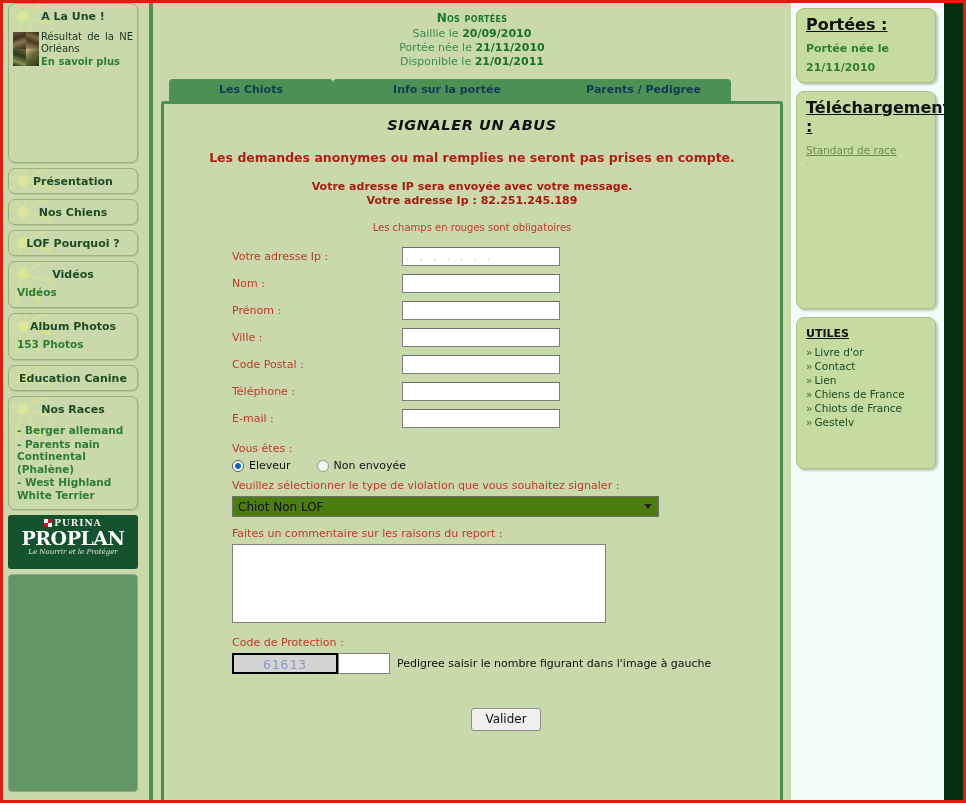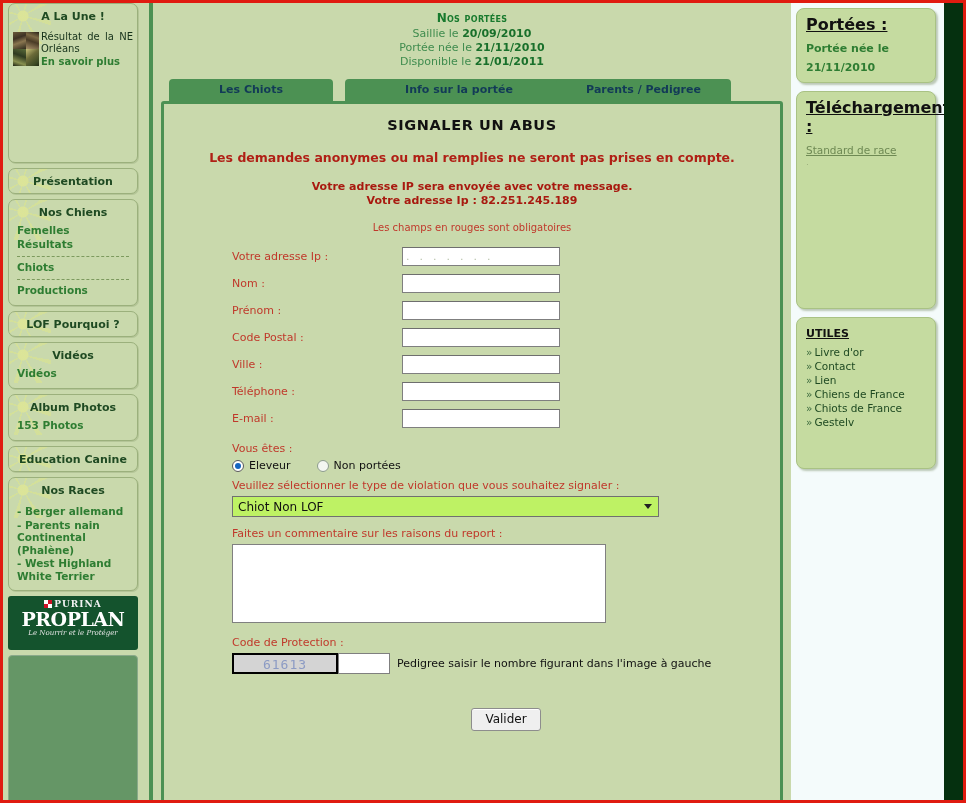--- a/index.html
+++ b/index.html
@@ -229,39 +229,40 @@
     background: #4c9153;
     color: #123a57;
     font-size: 11px;
     font-weight: bold;
     text-align: center;
     line-height: 22px;
     border-radius: 4px 4px 0 0;
     cursor: pointer;
   }
   .tab-0 { left: 0;   width: 164px; }
-  .tab-1 { left: 176px; width: 228px; }
+  .tab-1 { left: 164px; width: 228px; }
   .tab-2 { left: 387px; width: 175px; }
 
   .content-panel {
     margin: 0 8px 0 8px;
     height: 711px;
     background: #c9d9ac;
     border: 3px solid #4c9153;
     border-radius: 3px;
     position: relative;
     overflow: hidden;
   }
   .form-title {
     text-align: center;
     font-size: 14.5px;
     font-weight: bold;
     color: #111111;
     letter-spacing: 0.6px;
     padding-top: 13px;
+    font-style: italic;
   }
   .warn-1 {
     text-align: center;
     font-size: 12.5px;
     font-weight: bold;
     color: #b01f15;
     padding-top: 17px;
   }
   .warn-2 {
     text-align: center;
@@ -339,21 +340,21 @@
   .radio-lbl { font-size: 11px; color: #111; }
 
   .sel-label {
     font-size: 11px;
     color: #c0392b;
     margin: 3px 0 4px 0;
   }
   .select-box {
     width: 427px;
     height: 21px;
-    background: #bef264;
+    background: #4d7c0f;
     border: 1px solid #707070;
     display: flex;
     align-items: center;
     justify-content: space-between;
     padding: 0 4px 0 5px;
     font-size: 12px;
     color: #111;
     cursor: pointer;
   }
   .caret {
@@ -512,28 +513,20 @@
       </div>
       <div style="height:95px"></div>
     </div>
 
     <div class="lbox">
       <div class="lbox-title">Présentation</div>
     </div>
 
     <div class="lbox">
       <div class="lbox-title">Nos Chiens</div>
-      <div class="lbox-body">
-        <a class="llink">Femelles</a>
-        <a class="llink">Résultats</a>
-        <div class="lsep"></div>
-        <a class="llink">Chiots</a>
-        <div class="lsep"></div>
-        <a class="llink">Productions</a>
-      </div>
     </div>
 
     <div class="lbox">
       <div class="lbox-title">LOF Pourquoi ?</div>
     </div>
 
     <div class="lbox">
       <div class="lbox-title">Vidéos</div>
       <div class="lbox-body">
         <a class="llink">Vidéos</a>
@@ -615,26 +608,26 @@
           <input class="finput" type="text" value="" style="">
         </div>
 
         <div class="frow">
           <div class="flabel">Prénom :</div>
           <input class="finput" type="text" value="" style="">
         </div>
 
 
         <div class="frow">
+          <div class="flabel">Ville :</div>
+          <input class="finput" type="text" value="" style="">
+        </div>
+
+        <div class="frow">
           <div class="flabel">Code Postal :</div>
-          <input class="finput" type="text" value="" style="">
-        </div>
-
-        <div class="frow">
-          <div class="flabel">Ville :</div>
           <input class="finput" type="text" value="" style="">
         </div>
 
         <div class="frow">
           <div class="flabel">Téléphone :</div>
           <input class="finput" type="text" value="" style="">
         </div>
 
         <div class="frow">
           <div class="flabel">E-mail :</div>
@@ -642,21 +635,21 @@
         </div>
 
         <div class="vous-label">Vous êtes :</div>
         <div class="radio-row">
           <div class="radio-item">
             <div class="radio checked"></div>
             <span class="radio-lbl">Eleveur</span>
           </div>
           <div class="radio-item second">
             <div class="radio"></div>
-            <span class="radio-lbl">Non portées</span>
+            <span class="radio-lbl">Non envoyée</span>
           </div>
         </div>
 
         <div class="sel-label">Veuillez sélectionner le type de violation que vous souhaitez signaler :</div>
         <div class="select-box">
           <span>Chiot Non LOF</span>
           <span class="caret"></span>
         </div>
 
         <div class="cmt-label">Faites un commentaire sur les raisons du report :</div>

